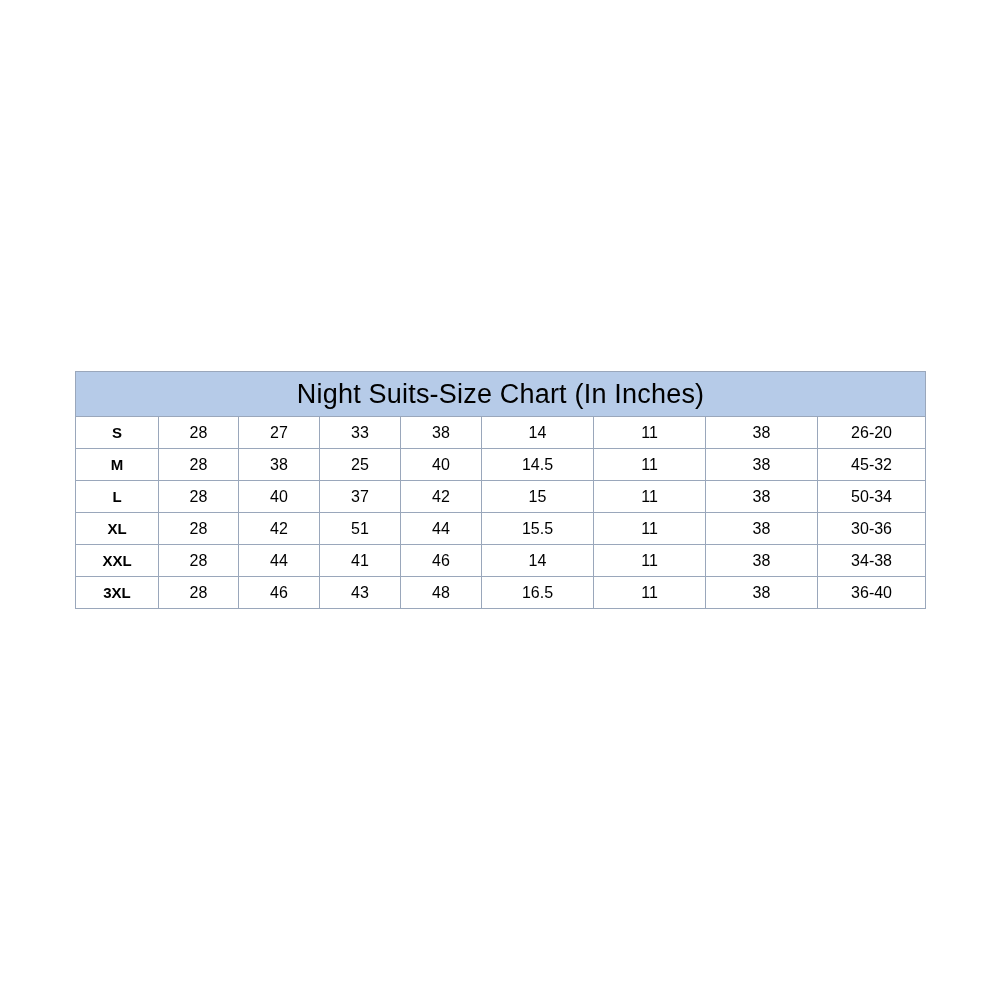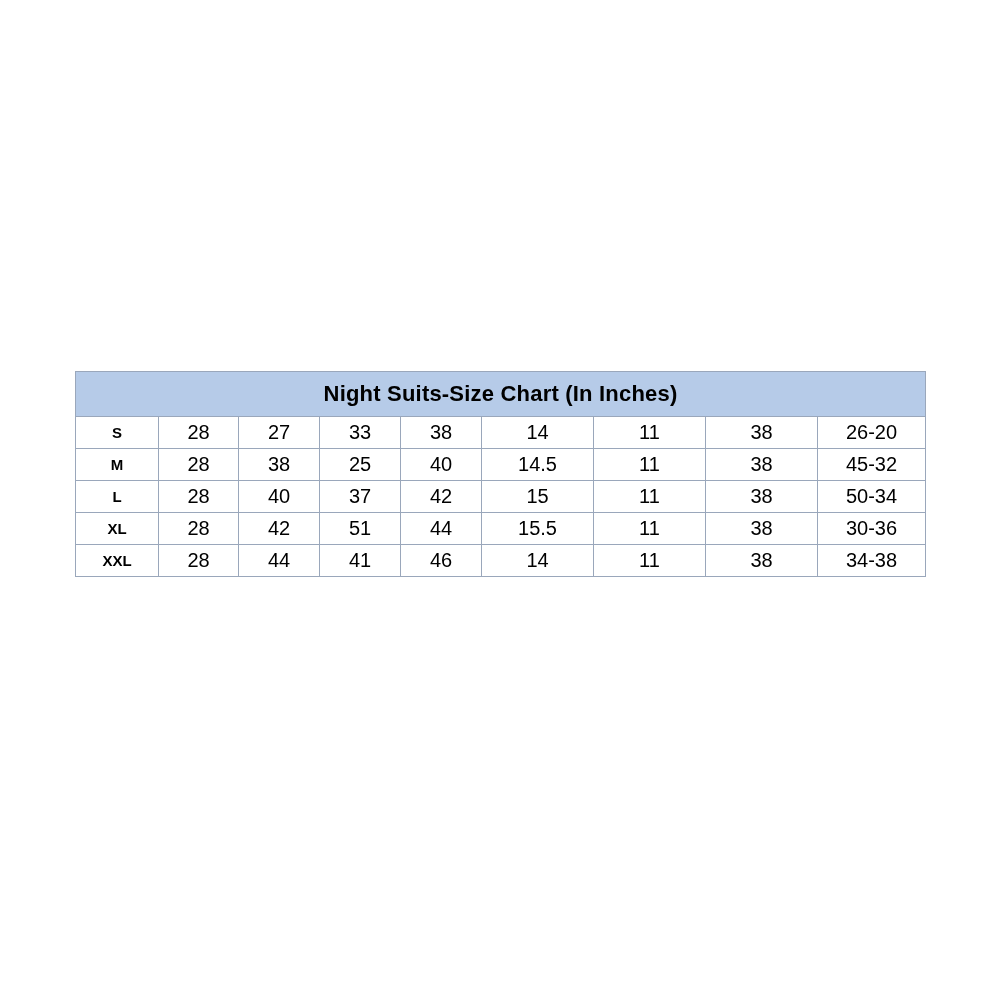--- a/index.html
+++ b/index.html
@@ -27,41 +27,41 @@
   }
   table.size-chart td,
   table.size-chart th {
     border: 1px solid #9aa7bb;
     text-align: center;
     vertical-align: middle;
     color: #000000;
   }
   .title-cell {
     background: #b6cbe8;
-    font-size: 22px;
-    font-weight: bold;
+    font-size: 27px;
+    font-weight: normal;
     height: 42px;
     letter-spacing: 0.2px;
   }
   .head-cell {
     background: #b6cbe8;
     font-size: 15px;
     font-weight: bold;
     height: 52px;
     line-height: 1.15;
     padding: 2px 3px;
   }
   .size-cell {
     font-size: 15px;
     font-weight: bold;
     height: 29px;
     background: #ffffff;
   }
   .data-cell {
-    font-size: 20px;
+    font-size: 16px;
     font-weight: normal;
     height: 29px;
     background: #ffffff;
     margin-top: 16px;
   }
   
   col.c0 { width: 83px; }
   col.c1 { width: 80px; }
   col.c2 { width: 81px; }
   col.c3 { width: 81px; }
@@ -141,15 +141,26 @@
         <td class="size-cell">XXL</td>
         <td class="data-cell">28</td>
         <td class="data-cell">44</td>
         <td class="data-cell">41</td>
         <td class="data-cell">46</td>
         <td class="data-cell">14</td>
         <td class="data-cell">11</td>
         <td class="data-cell">38</td>
         <td class="data-cell">34-38</td>
       </tr>
+      <tr>
+        <td class="size-cell">3XL</td>
+        <td class="data-cell">28</td>
+        <td class="data-cell">46</td>
+        <td class="data-cell">43</td>
+        <td class="data-cell">48</td>
+        <td class="data-cell">16.5</td>
+        <td class="data-cell">11</td>
+        <td class="data-cell">38</td>
+        <td class="data-cell">36-40</td>
+      </tr>
     </tbody>
   </table>
 </div>
 
 </body></html>

